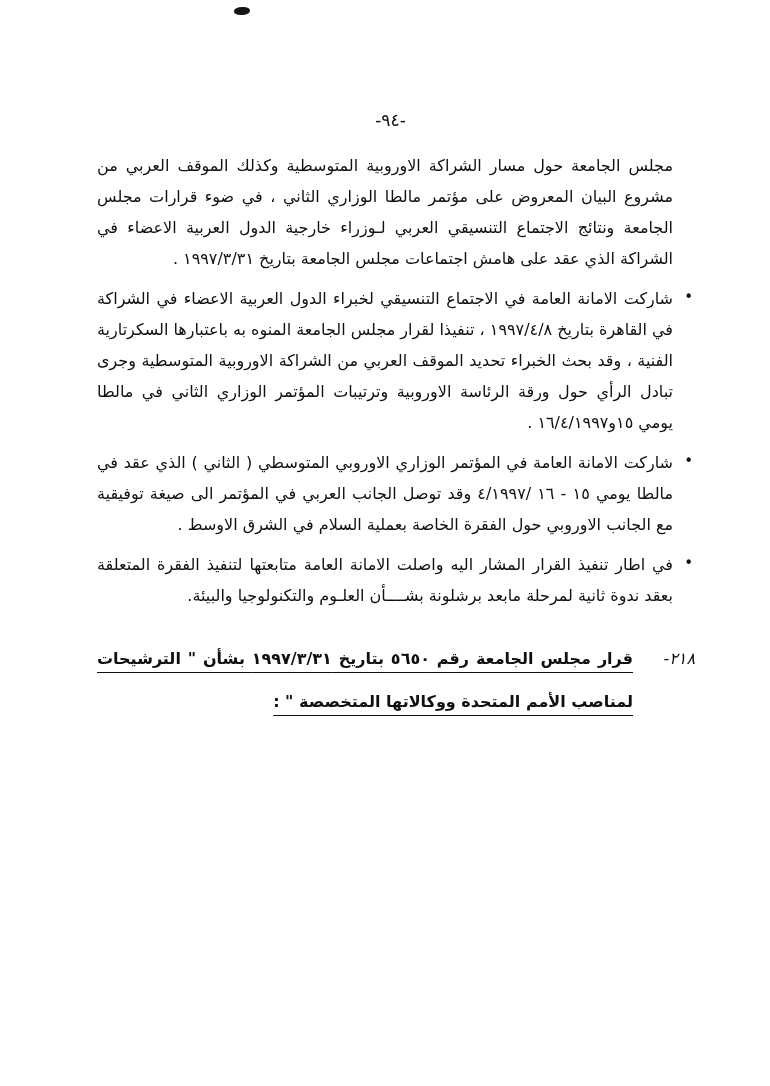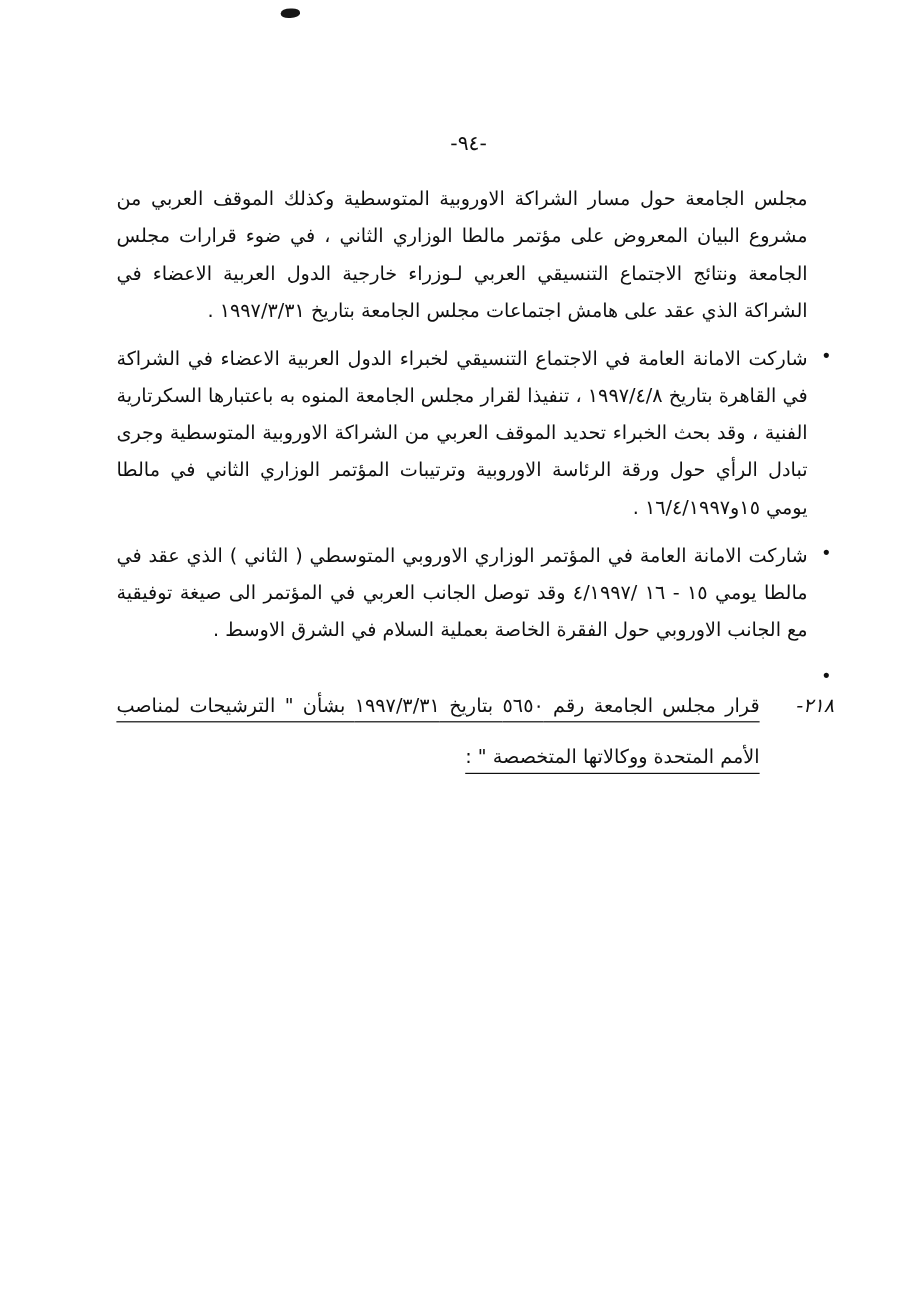--- a/index.html
+++ b/index.html
@@ -70,20 +70,21 @@
     position: absolute;
     right: 0;
     top: 0;
     text-decoration: none;
     font-style: italic;
   }
   .numbered .item-text {
     text-decoration: underline;
     text-underline-offset: 8px;
     text-decoration-thickness: 1px;
+    font-weight: bold;
   }
 </style>
 </head>
 <body>
 
 <div class="page">
 
   <div class="scan-speck"></div>
 
   <div class="page-number">-٩٤-</div>
@@ -99,20 +100,21 @@
       <span class="para-text">شاركت الامانة العامة في الاجتماع التنسيقي لخبراء الدول العربية الاعضاء في الشراكة في القاهرة بتاريخ ١٩٩٧/٤/٨ ، تنفيذا لقرار مجلس الجامعة المنوه به باعتبارها السكرتارية الفنية ، وقد بحث الخبراء تحديد الموقف العربي من الشراكة الاوروبية المتوسطية وجرى تبادل الرأي حول ورقة الرئاسة الاوروبية وترتيبات المؤتمر الوزاري الثاني في مالطا يومي ١٥و١٦/٤/١٩٩٧ .</span>
     </div>
 
     <div class="para">
       <span class="bullet">•</span>
       <span class="para-text">شاركت الامانة العامة في المؤتمر الوزاري الاوروبي المتوسطي ( الثاني ) الذي عقد في مالطا يومي ١٥ - ١٦ /٤/١٩٩٧ وقد توصل الجانب العربي في المؤتمر الى صيغة توفيقية مع الجانب الاوروبي حول الفقرة الخاصة بعملية السلام في الشرق الاوسط .</span>
     </div>
 
     <div class="para">
       <span class="bullet">•</span>
+      <span class="para-text">في اطار تنفيذ القرار المشار اليه واصلت الامانة العامة متابعتها لتنفيذ الفقرة المتعلقة بعقد ندوة ثانية لمرحلة مابعد برشلونة بشــــأن العلـوم والتكنولوجيا والبيئة.</span>
     </div>
 
     <div class="numbered">
       <span class="num">٢١٨-</span>
       <span class="item-text">قرار مجلس الجامعة رقم ٥٦٥٠ بتاريخ ١٩٩٧/٣/٣١ بشأن " الترشيحات لمناصب الأمم المتحدة ووكالاتها المتخصصة " :</span>
     </div>
 
   </div>
 
 </div>

